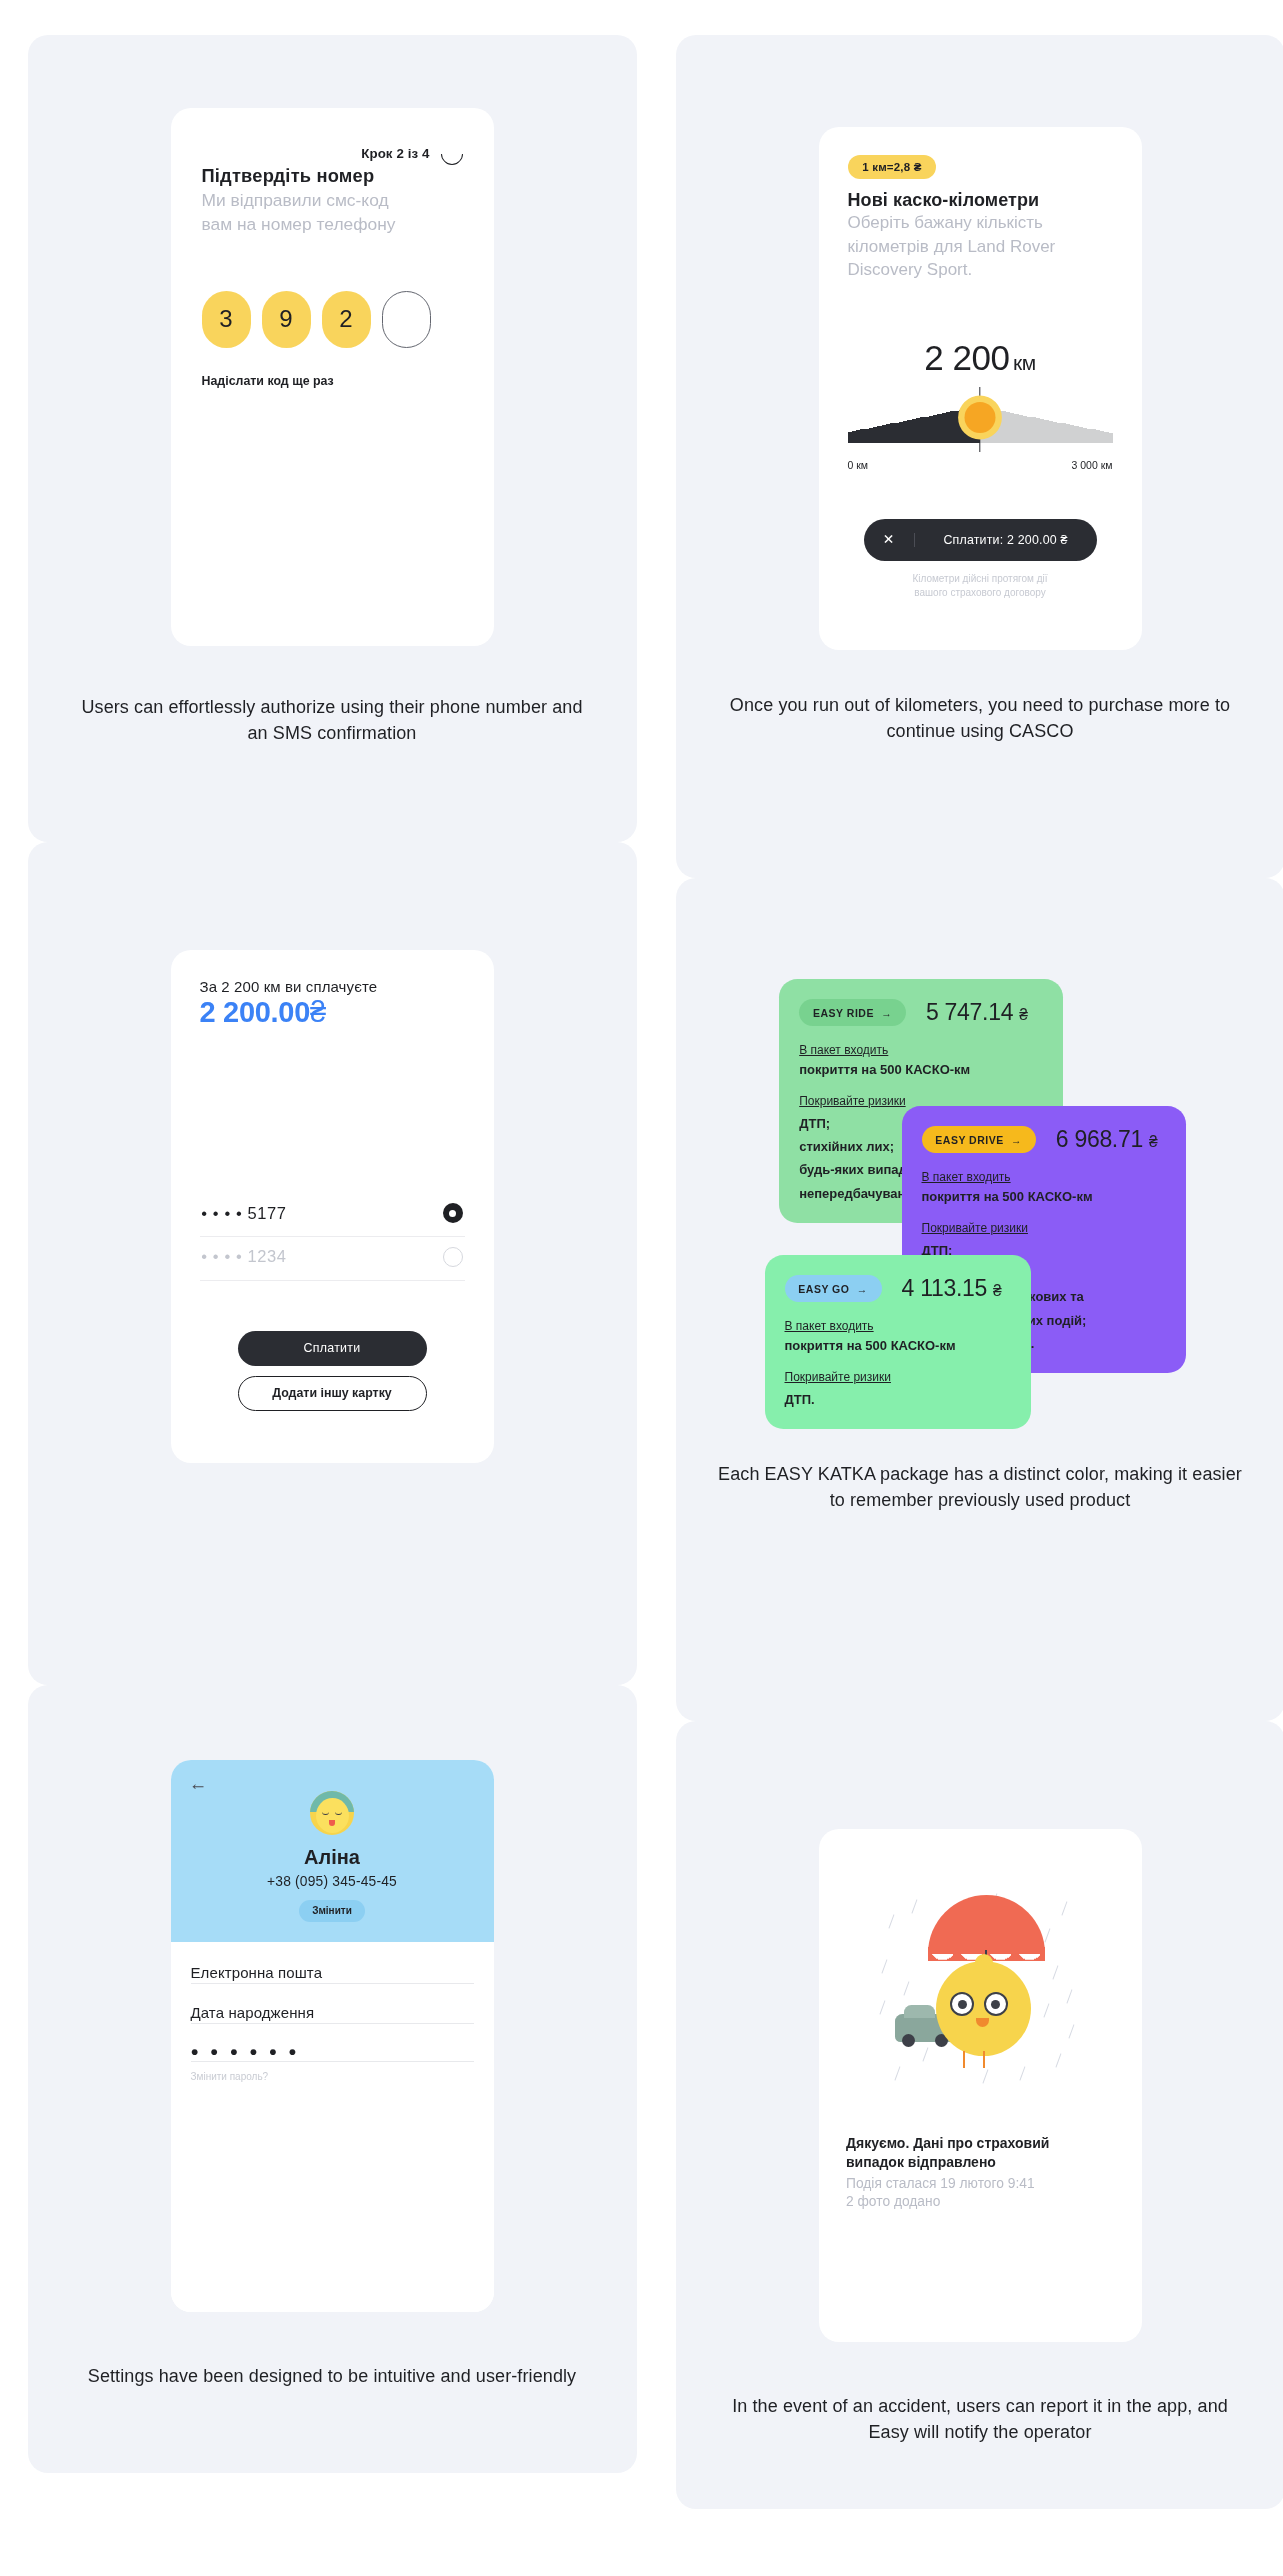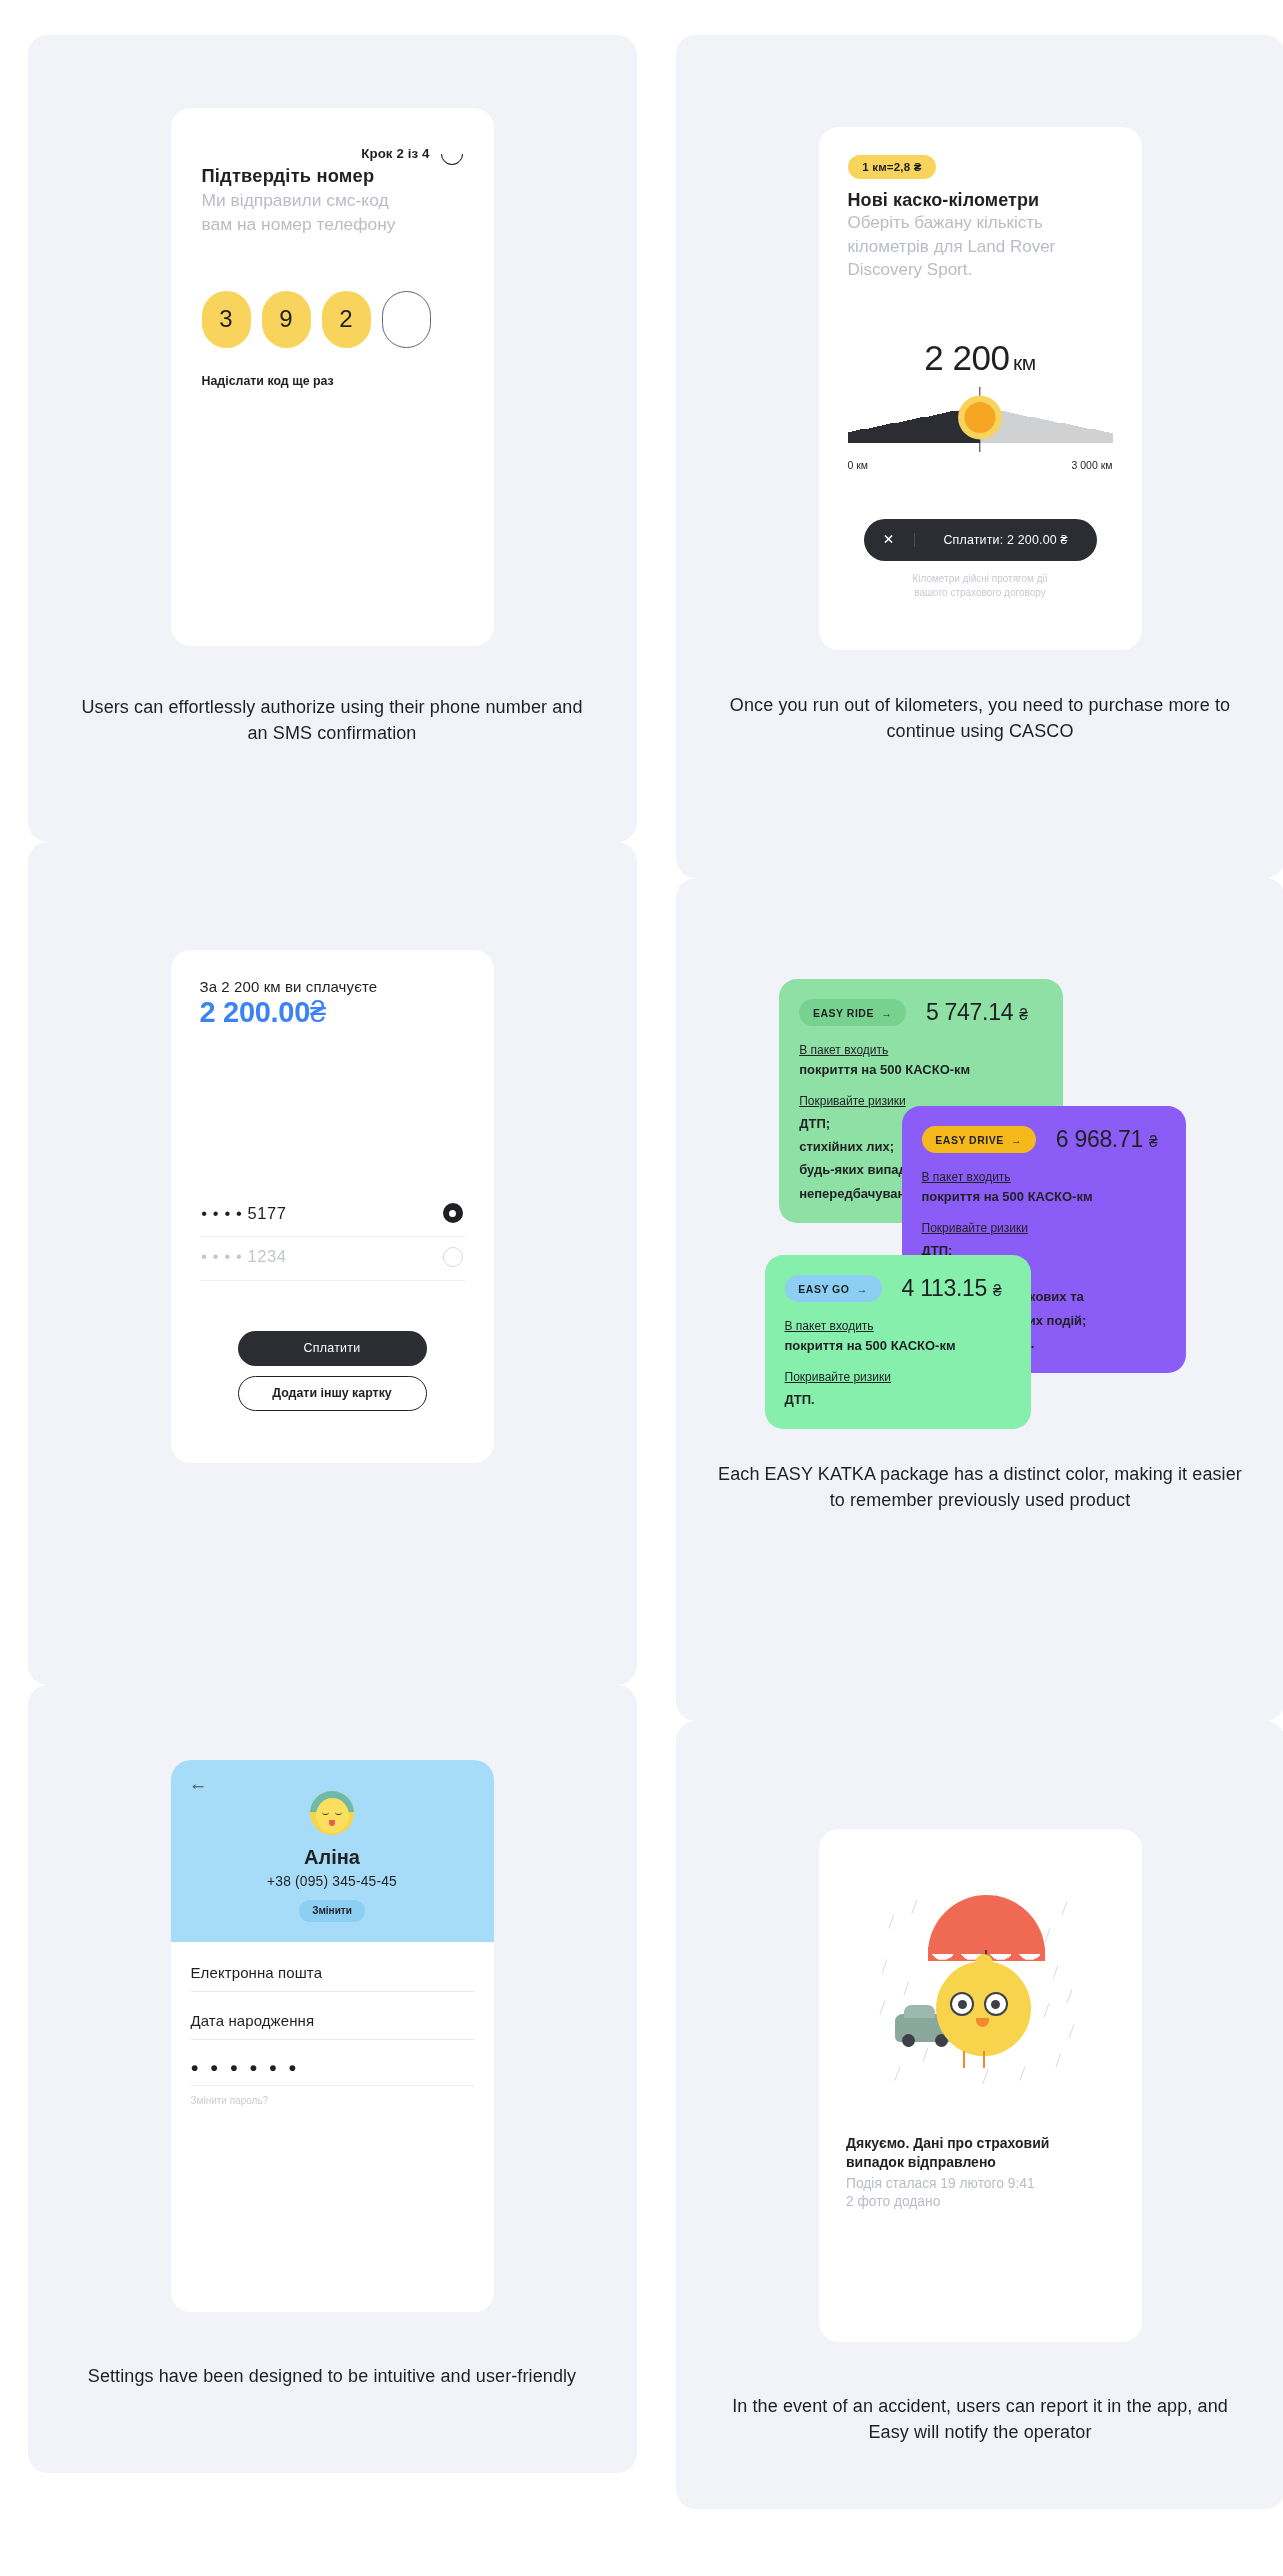--- a/index.html
+++ b/index.html
@@ -211,21 +211,21 @@
   .avatar .eye.l { left: 12px; } .avatar .eye.r { right: 12px; }
   .avatar .mouth { position: absolute; left: 19px; top: 29px; width: 6.4px; height: 5.5px;
     background: #ef5b4c; border-radius: 0 0 6.4px 6.4px; }
   .prof-name { font-size: 20px; font-weight: 700; color: #1f2024; margin-top: 11px; }
   .prof-phone { font-size: 13.8px; font-weight: 500; color: #1f2024; margin-top: 4.6px; letter-spacing:0.2px;}
   .prof-edit {
     margin-top: 11px; background: #8ccff2; color: #1f2024;
     font-size: 10px; font-weight: 700; padding: 5.5px 13px; border-radius: 13px;
   }
   .prof-body { background: #ffffff; padding: 22px 20px 0 20px; flex: 1; }
-  .field { padding-bottom: 10px; border-bottom: 0.9px solid #e8e9ec; margin-bottom: 20px; }
+  .field { padding-bottom: 2px; border-bottom: 0.9px solid #e8e9ec; margin-bottom: 20px; }
   .field-label { font-size: 15px; font-weight: 500; color: #1f2024; letter-spacing:0.1px;}
   .field-dots { font-size: 13.8px; letter-spacing: 3.7px; color: #1f2024; }
   .field-hint { font-size: 10px; color: #c9ccd3; margin-top: -11px; }
   .tile5 .tile-caption { margin-top: 51px; width: 513px; }
 
   
   .tile6 { width: 609px; height: 788px; padding-top: 108px; }
   .phone6 { width: 323px; height: 513px; display: flex; flex-direction: column;
             align-items: center; padding: 37px 27.5px 0 27.5px; }
   .illus { width: 211px; height: 211px; position: relative; margin-top: 20px; }

